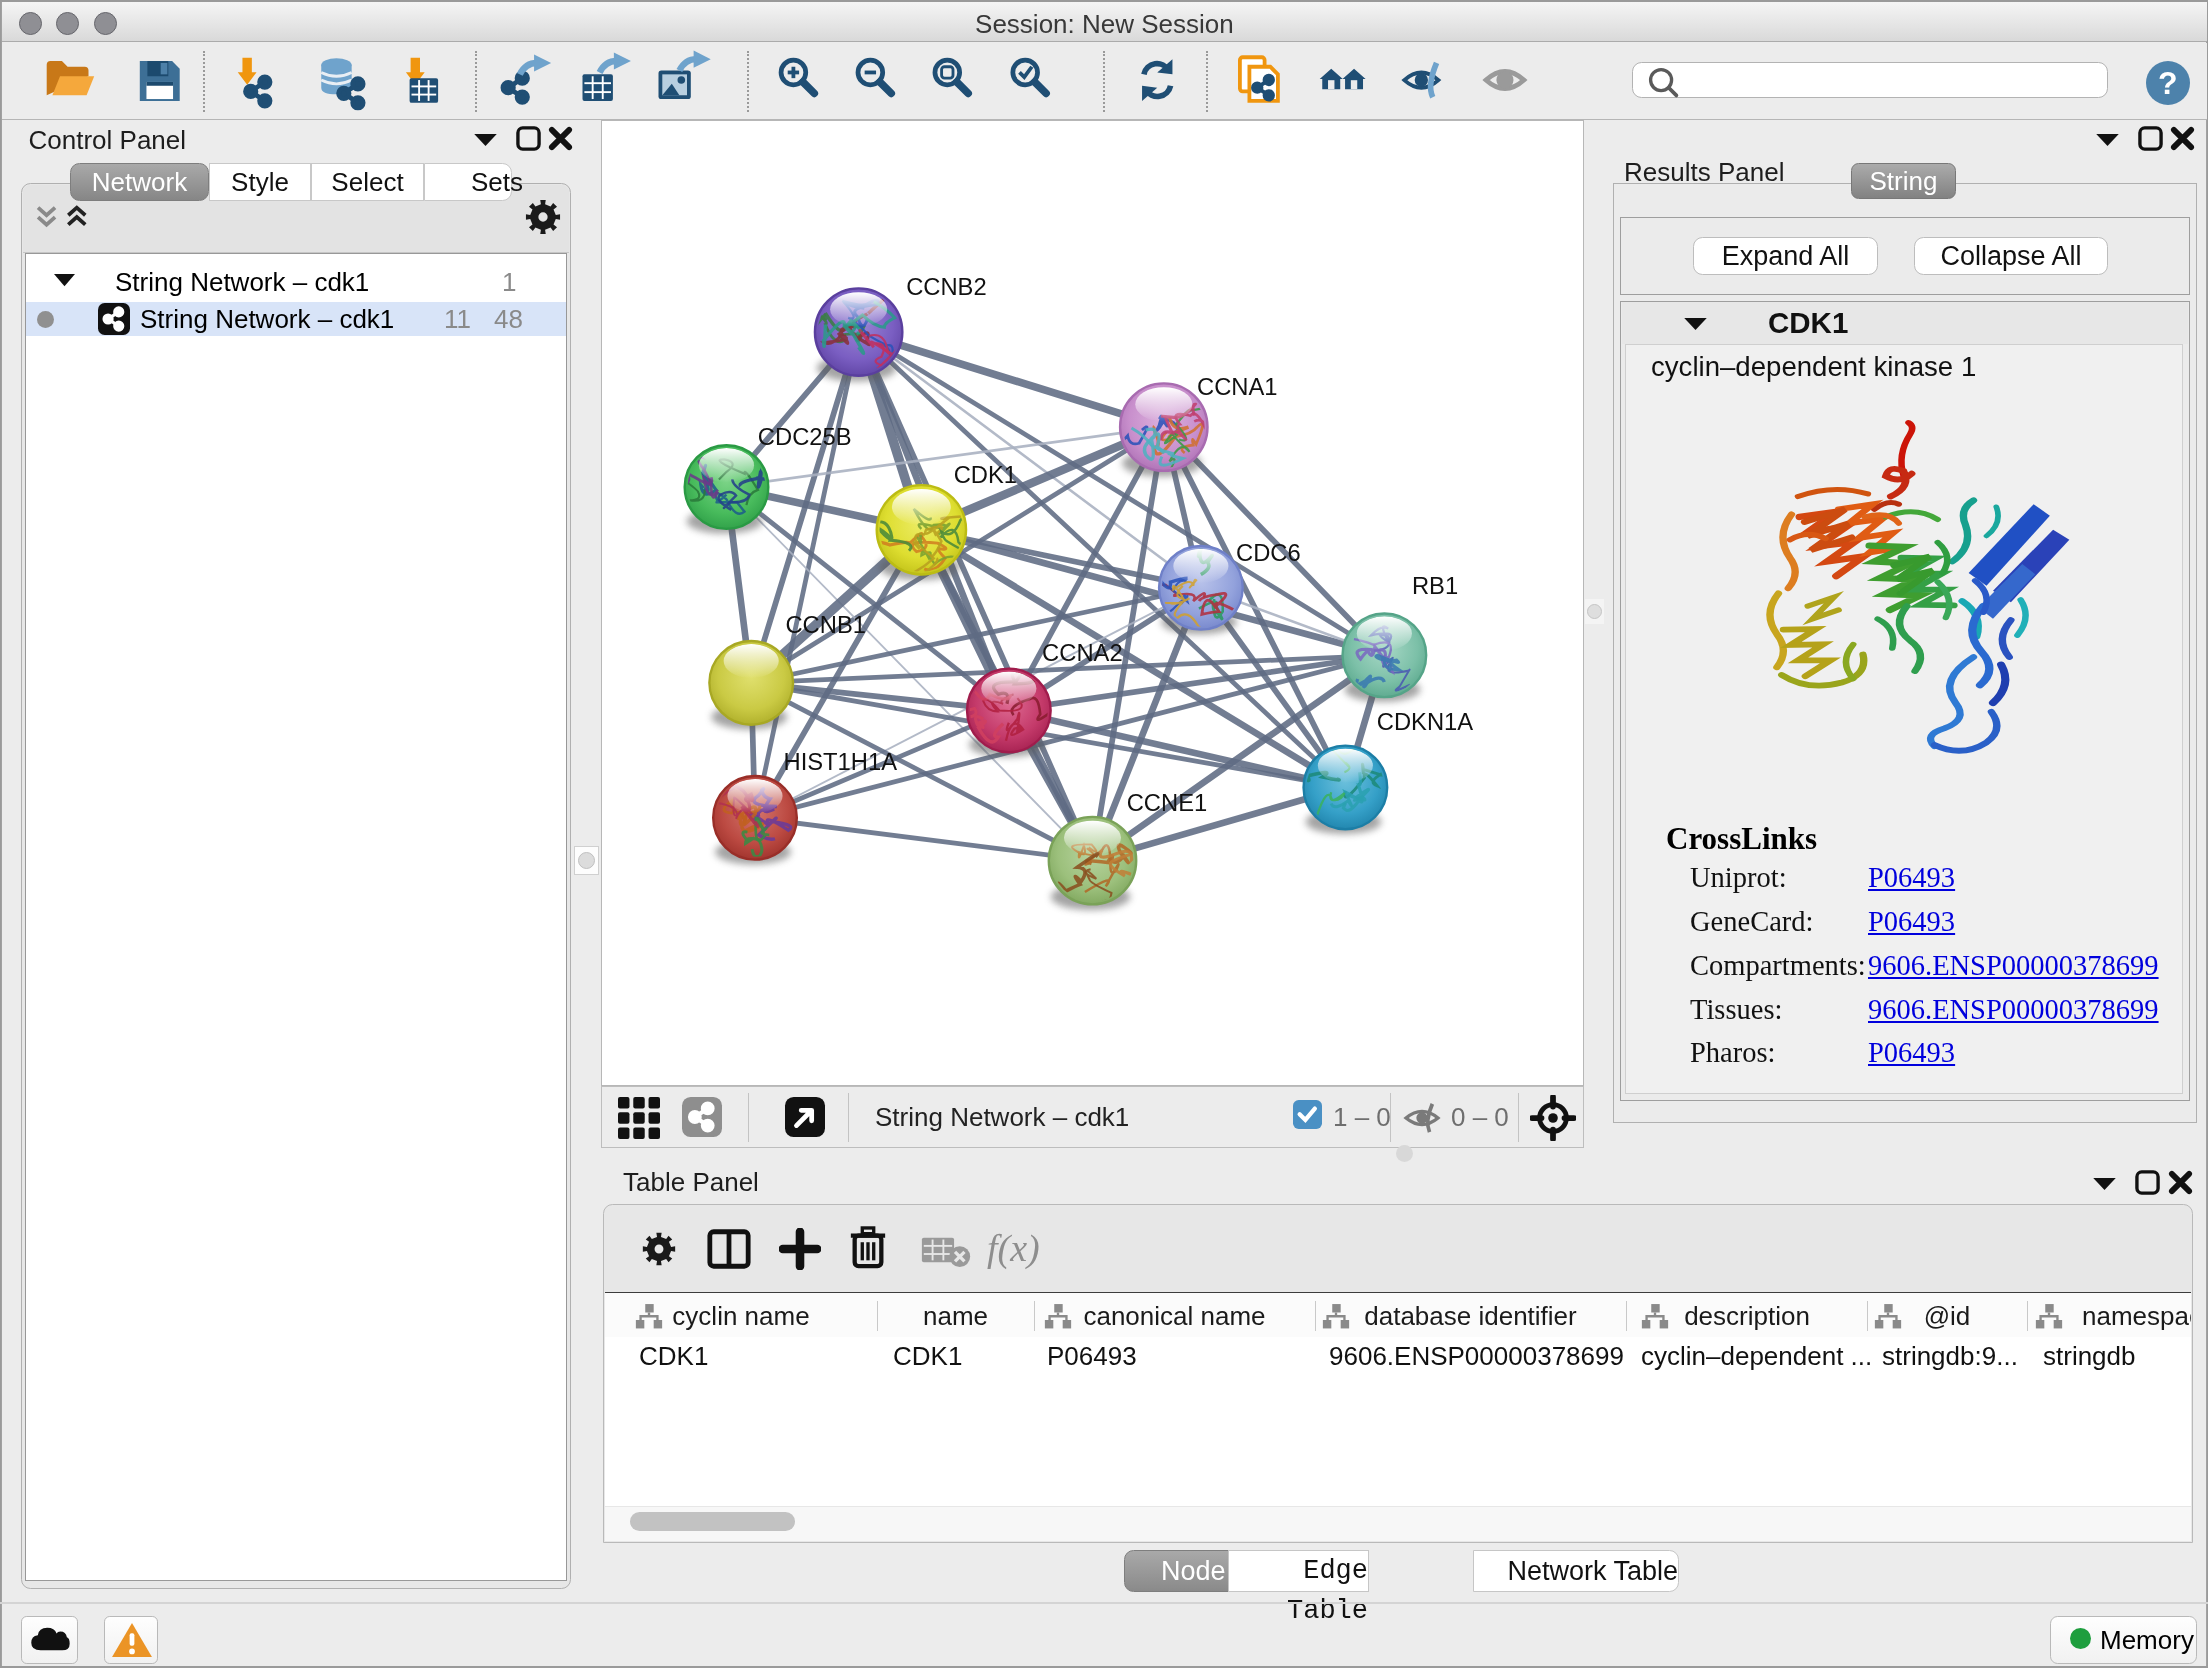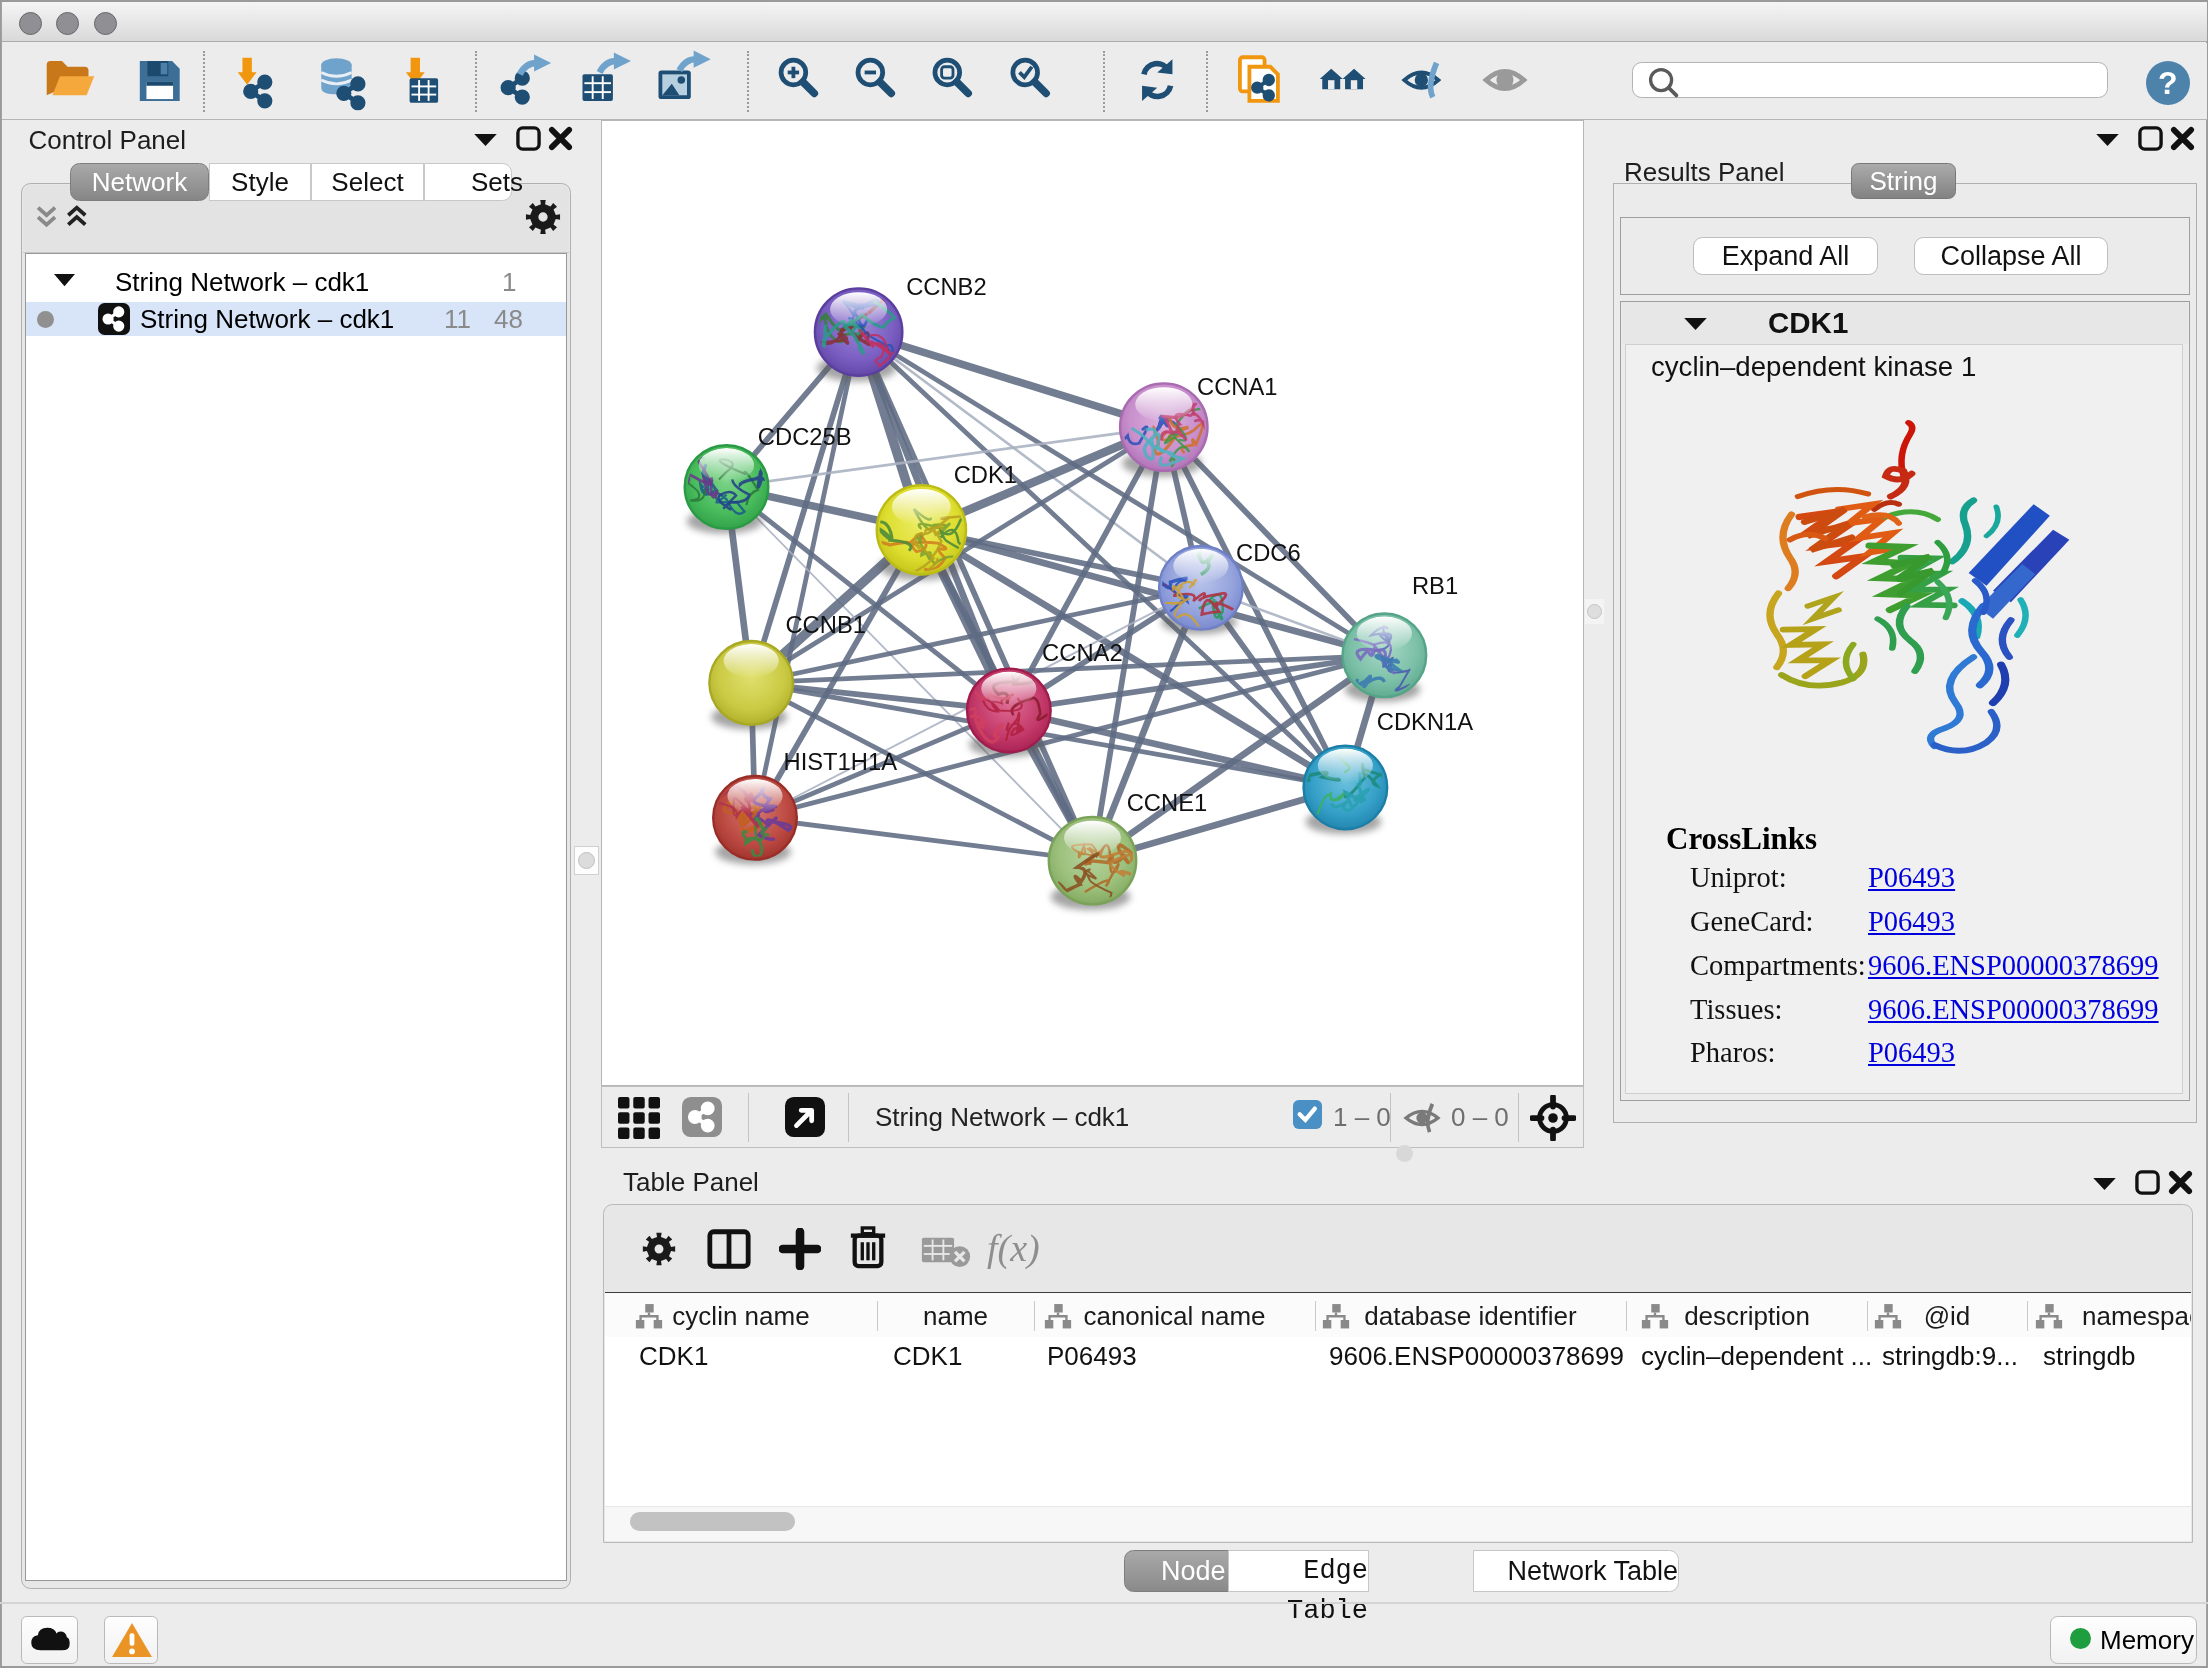--- a/index.html
+++ b/index.html
@@ -57,20 +57,21 @@
 .hcell{position:absolute;top:0;height:46px;font-size:26px;color:#1a1a1a;}
 .rcell{position:absolute;top:3.8px;font-size:26px;color:#111;}
 </style>
 </head>
 <body>
 <div id="frame"></div>
 <div id="titlebar" class="abs">
   <div class="tl" style="left:17px;"></div>
   <div class="tl" style="left:54px;"></div>
   <div class="tl" style="left:92px;"></div>
+  <div id="title">Session: New Session</div>
 </div>
 <div id="toolbar" class="abs">
   <svg width="1617" height="76" viewBox="0 0 1700 80" style="position:absolute;left:0;top:0;">
       <g transform="translate(42,11)">
         <path d="M4 44 L4 12 Q4 8 8 8 L20 8 L26 14 L44 14 Q48 14 48 18 L48 24 Z" fill="#c87818"></path>
         <path d="M10 44 L18 24 L54 24 L46 44 Z" fill="#f5a83c"></path>
       </g>
       <g transform="translate(136,11)">
         <path d="M8 8 L42 8 L50 16 L50 50 L8 50 Z" fill="#3d6f96"></path>
         <rect x="16" y="8" width="22" height="16" fill="#1c4a6e"></rect>

